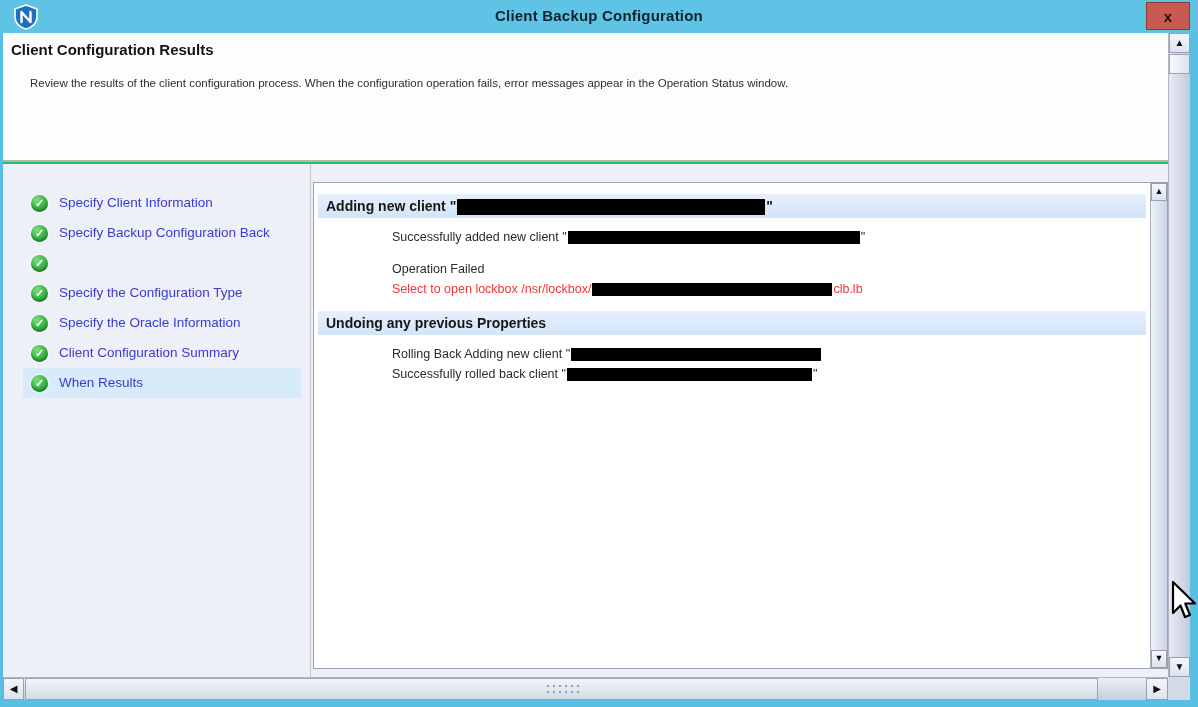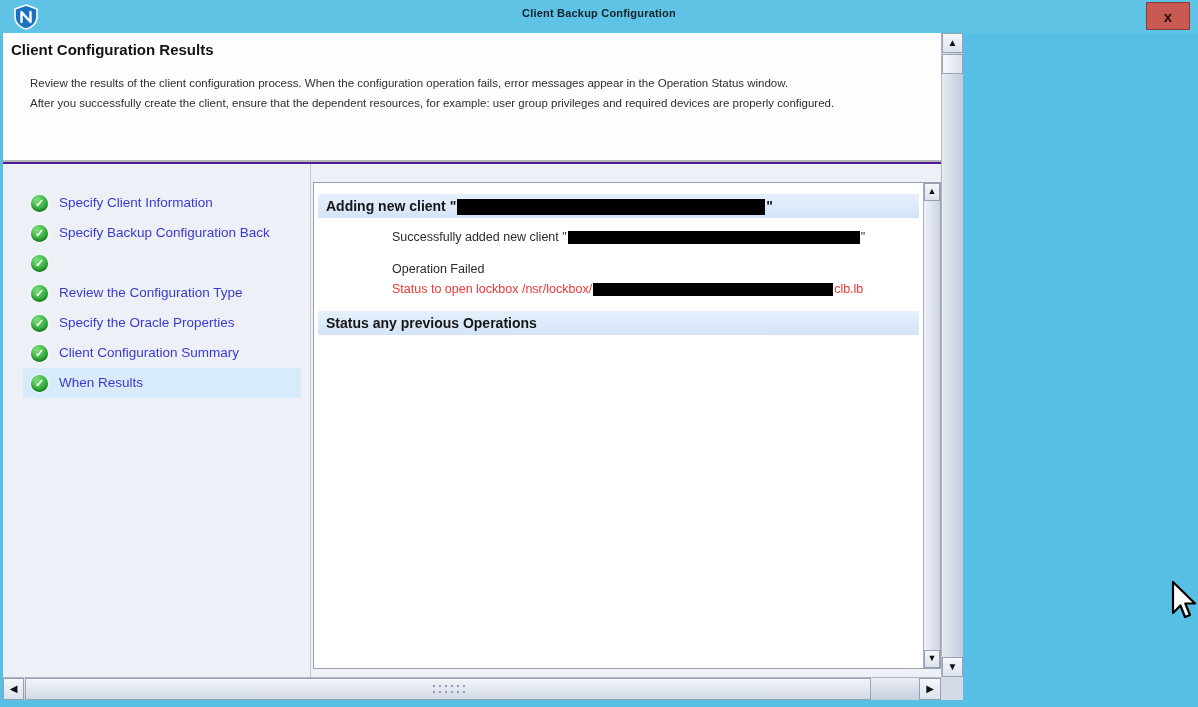--- a/index.html
+++ b/index.html
@@ -7,36 +7,36 @@
   .window {
     position:relative; width:1198px; height:707px;
     background:#56bfe3; overflow:hidden;
     font-family:"Liberation Sans", sans-serif;
   }
   
   .titlebar { position:absolute; left:0; top:0; width:100%; height:33px; background:#5fc3e6; }
   .app-icon { position:absolute; left:13px; top:4px; width:26px; height:26px; }
   .win-title {
     position:absolute; left:0; right:0; top:7px; text-align:center;
-    font-size:11px; font-weight:700; color:#10222c; letter-spacing:.2px;
+    font-size:15px; font-weight:700; color:#10222c; letter-spacing:.2px;
   }
   .close-btn {
     position:absolute; right:8px; top:2px; width:44px; height:28px;
     background:#c95a52; border:1px solid #8d3b35; color:#250a07;
     font-family:"Liberation Sans",sans-serif; font-size:15px; font-weight:700; line-height:1;
     cursor:default;
   }
   
-  .dialog { position:absolute; left:3px; top:33px; width:960px; height:667px; background:#4c1d95; }
+  .dialog { position:absolute; left:3px; top:33px; width:1187px; height:667px; background:#22c55e; }
   .header {
     position:absolute; left:0; top:0; right:22px; height:129px;
     background:#fdfdfd; border-bottom:2px solid #b4b4b4;
   }
   .page-title { position:absolute; left:8px; top:8px; font-size:15px; font-weight:700; color:#141414; }
-  .desc { position:absolute; left:27px; top:40px; font-size:11.5px; color:#2e2e2e; line-height:20px; }
+  .desc { position:absolute; left:27px; top:40px; font-size:11.5px; color:#2e2e2e; line-height:20px;text-align:center; }
   .body { position:absolute; left:0; top:131px; right:22px; bottom:23px; background:#eef0f8; }
   
   .sidebar { position:absolute; left:0; top:0; width:308px; height:100%; border-right:1px solid #c6c6d2; }
   .steps { list-style:none; margin:24px 0 0 20px; width:278px; }
   .step {
     display:flex; align-items:flex-start; gap:11px;
     padding:6px 4px 6px 8px; font-size:13.5px; line-height:18px; color:#3a3ad0;
   }
   .step.current { background:#d8ebfb; }
   .check {
@@ -115,21 +115,20 @@
     <span class="win-title">Client Backup Configuration</span>
     <button class="close-btn"><span>x</span></button>
   </div>
 
   <div class="dialog">
 
     <div class="header">
       <div class="page-title">Client Configuration Results</div>
       <div class="desc">
         <div>Review the results of the client configuration process.  When the configuration operation fails, error messages appear in the Operation Status window.</div>
-        <div>After you successfully create the client, ensure that the dependent resources, for example: user group privileges and required devices are properly configured.</div>
       </div>
     </div>
 
     <div class="body">
       <div class="sidebar">
         <ul class="steps" id="steps-list">
   <li class="step">
     <span class="check">✓</span>
     <span class="step-label">Specify Client Information</span>
   </li>
@@ -138,26 +137,26 @@
     <span class="check">✓</span>
     <span class="step-label">Specify Backup Configuration Back</span>
   </li>
 
   <li class="step">
     <span class="check">✓</span>
   </li>
 
   <li class="step">
     <span class="check">✓</span>
-    <span class="step-label">Review the Configuration Type</span>
-  </li>
-
-  <li class="step">
-    <span class="check">✓</span>
-    <span class="step-label">Specify the Oracle Properties</span>
+    <span class="step-label">Specify the Configuration Type</span>
+  </li>
+
+  <li class="step">
+    <span class="check">✓</span>
+    <span class="step-label">Specify the Oracle Information</span>
   </li>
 
   <li class="step">
     <span class="check">✓</span>
     <span class="step-label">Client Configuration Summary</span>
   </li>
 
   <li class="step current">
     <span class="check">✓</span>
     <span class="step-label">When Results</span>
@@ -172,28 +171,32 @@
       <span class="t-prefix">Adding new client "</span><span class="redact" style="width: 308px;"></span><span class="t-suffix">"</span>
     </div>
     <div class="rows">
                 <div class="row"><span>Successfully added new client "</span><span class="redact" style="width: 292px;"></span><span>"</span></div>
               </div>
   </div>
 
   <div class="section">
     <div class="rows">
                 <div class="row"><span>Operation Failed</span><span></span></div>
-                <div class="row error"><span>Status to open lockbox /nsr/lockbox/</span><span class="redact" style="width: 240px;"></span><span>clb.lb</span></div>
+                <div class="row error"><span>Select to open lockbox /nsr/lockbox/</span><span class="redact" style="width: 240px;"></span><span>clb.lb</span></div>
               </div>
   </div>
 
   <div class="section">
     <div class="section-bar">
-      <span class="t-prefix">Status any previous Operations</span><span class="t-suffix"></span>
-    </div>
+      <span class="t-prefix">Undoing any previous Properties</span><span class="t-suffix"></span>
+    </div>
+    <div class="rows">
+                <div class="row"><span>Rolling Back Adding new client "</span><span class="redact" style="width: 250px;"></span><span></span></div>
+                <div class="row"><span>Successfully rolled back client "</span><span class="redact" style="width: 245px;"></span><span>"</span></div>
+              </div>
   </div>
 </div>
         <div class="inner-vscroll">
           <div class="sbtn up"><span>▲</span></div>
           <div class="sbtn down"><span>▼</span></div>
         </div>
       </div>
     </div>
 
     <div class="outer-vscroll">

